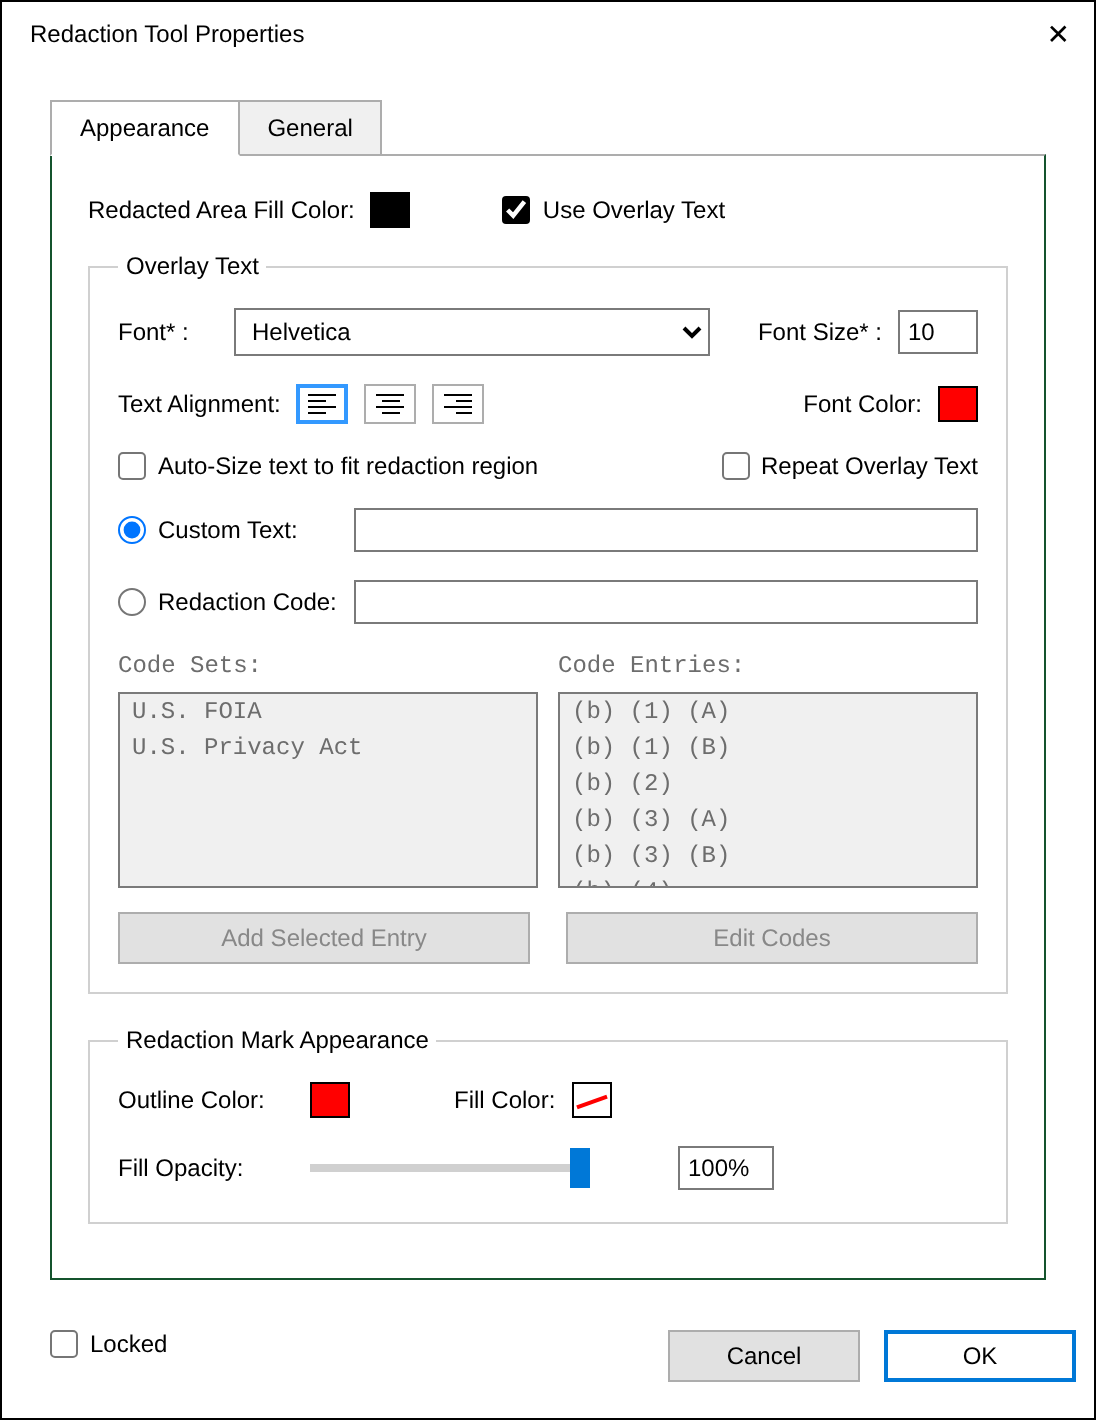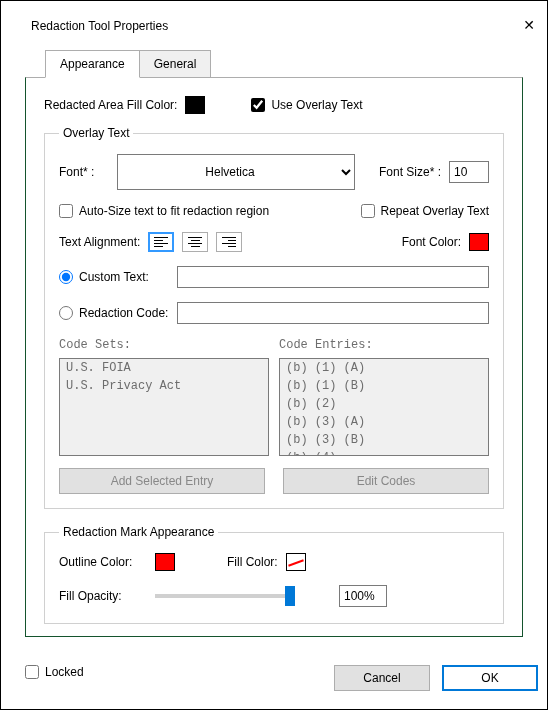--- a/index.html
+++ b/index.html
@@ -16,32 +16,30 @@
   width: 548px;
   height: 710px;
   border: 1px solid #000;
   background: #fff;
   display: flex;
   flex-direction: column;
 }
 .titlebar {
   height: 32px;
   display: flex;
-  align-items: flex-end;
+  align-items: center;
   padding: 0 12px 0 14px;
-  margin-left: 16px;
 }
 .titlebar .title { flex: 1; font-size: 12px; }
 .close-x { font-size: 14px; font-weight: normal; cursor: pointer; }
 .body { flex: 1; padding: 16px 24px 10px 24px; }
 
 .tabs {
   display: flex;
   position: relative;
-  margin-left: 20px;
 }
 .tab {
   padding: 6px 14px 6px 14px;
   border: 1px solid #adadad;
   background: #fff;
   font-size: 12px;
   position: relative;
   top: 1px;
   cursor: pointer;
 }
@@ -52,21 +50,21 @@
 }
 .tab.inactive {
   border-bottom: 1px solid #adadad;
   background: #f0f0f0;
   border-left: none;
 }
 .tab-panel {
   border: 1px solid #14532d;
   border-top: 1px solid #adadad;
   margin-top: 0;
-  padding: 18px 18px 12px 18px;
+  padding: 18px 18px 27px 18px;
   position: relative;
 }
 
 .row { display: flex; align-items: center; gap: 8px; margin-bottom: 14px; }
 .label { font-size: 12px; }
 
 .swatch {
   width: 20px; height: 18px;
   border: 1px solid #000;
   display: inline-block;
@@ -98,21 +96,21 @@
 }
 legend { font-size: 12px; padding: 0 4px; }
 
 select, input[type=text] {
   font-family: inherit;
   font-size: 12px;
   padding: 3px 4px;
   border: 1px solid #7a7a7a;
   background: #fff;
 }
-select { height: 36px; text-align: center; }
+select { height: 24px; }
 input[type=text] { height: 22px; }
 
 .align-btn {
   width: 26px; height: 20px;
   border: 1px solid #adadad;
   background: #fff;
   display: inline-flex;
   align-items: center;
   justify-content: center;
   cursor: pointer;
@@ -219,32 +217,20 @@
         <legend>Overlay Text</legend>
 
         <div class="row">
           <span class="label" style="width:50px">Font* :</span>
           <select style="flex:1">
             <option>Helvetica</option>
           </select>
           <span style="width:8px"></span>
           <span class="label">Font Size* :</span>
           <input type="text" style="width: 40px;" value="10">
-        </div>
-
-        <div class="row">
-          <label style="display:flex;align-items:center;gap:6px;cursor:pointer">
-            <input type="checkbox" style="">
-            <span>Auto-Size text to fit redaction region</span>
-          </label>
-          <span style="flex:1"></span>
-          <label style="display:flex;align-items:center;gap:6px;cursor:pointer">
-            <input type="checkbox" style="">
-            <span>Repeat Overlay Text</span>
-          </label>
         </div>
 
         <div class="row">
           <span class="label">Text Alignment:</span>
           <span class="align-btn active">
             <span class="align-lines al-left">
                 <span class="l1"></span>
                 <span class="l2"></span>
                 <span class="l3"></span>
                 <span class="l4"></span>
@@ -265,20 +251,32 @@
                 <span class="l3"></span>
                 <span class="l4"></span>
               </span>
           </span>
           <span style="flex:1"></span>
           <span class="label">Font Color:</span>
           <span class="swatch red"></span>
         </div>
 
         <div class="row">
+          <label style="display:flex;align-items:center;gap:6px;cursor:pointer">
+            <input type="checkbox" style="">
+            <span>Auto-Size text to fit redaction region</span>
+          </label>
+          <span style="flex:1"></span>
+          <label style="display:flex;align-items:center;gap:6px;cursor:pointer">
+            <input type="checkbox" style="">
+            <span>Repeat Overlay Text</span>
+          </label>
+        </div>
+
+        <div class="row">
           <label style="display:flex;align-items:center;gap:6px;width:110px;cursor:pointer">
             <input type="radio" name="txtmode" checked="" style="">
             <span>Custom Text:</span>
           </label>
           <input type="text" style="flex: 1 1 0%;">
         </div>
 
         <div class="row">
           <label style="display:flex;align-items:center;gap:6px;width:110px;cursor:pointer">
             <input type="radio" name="txtmode" style="">

